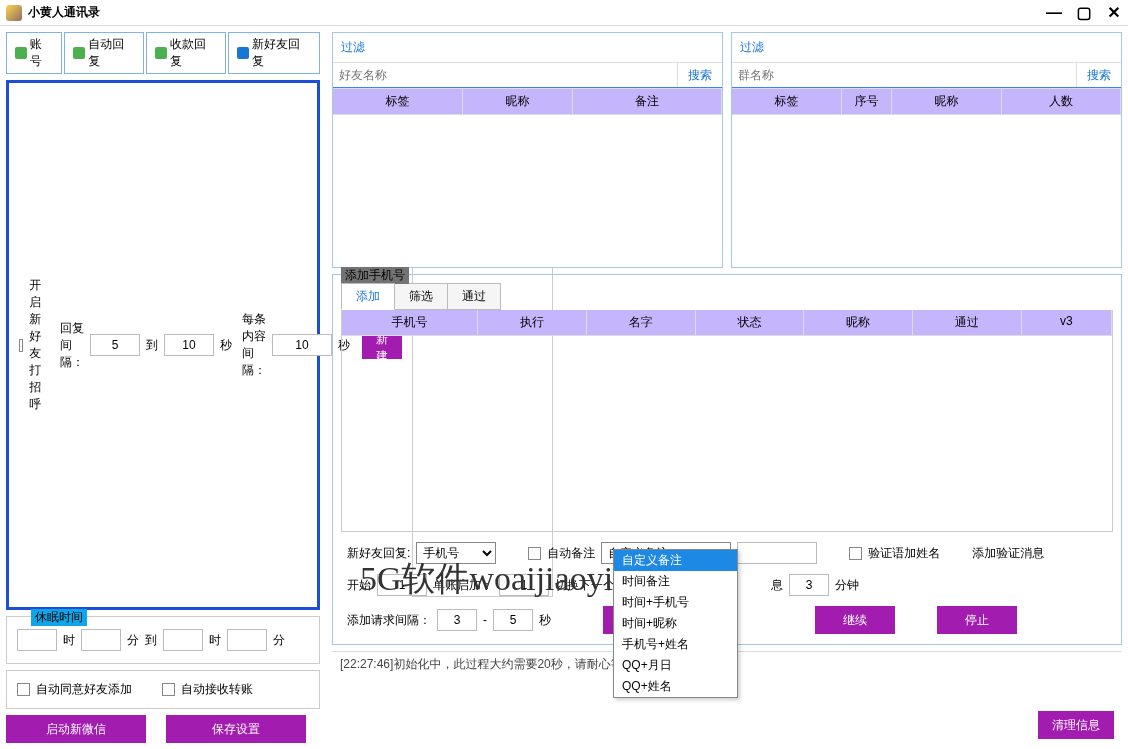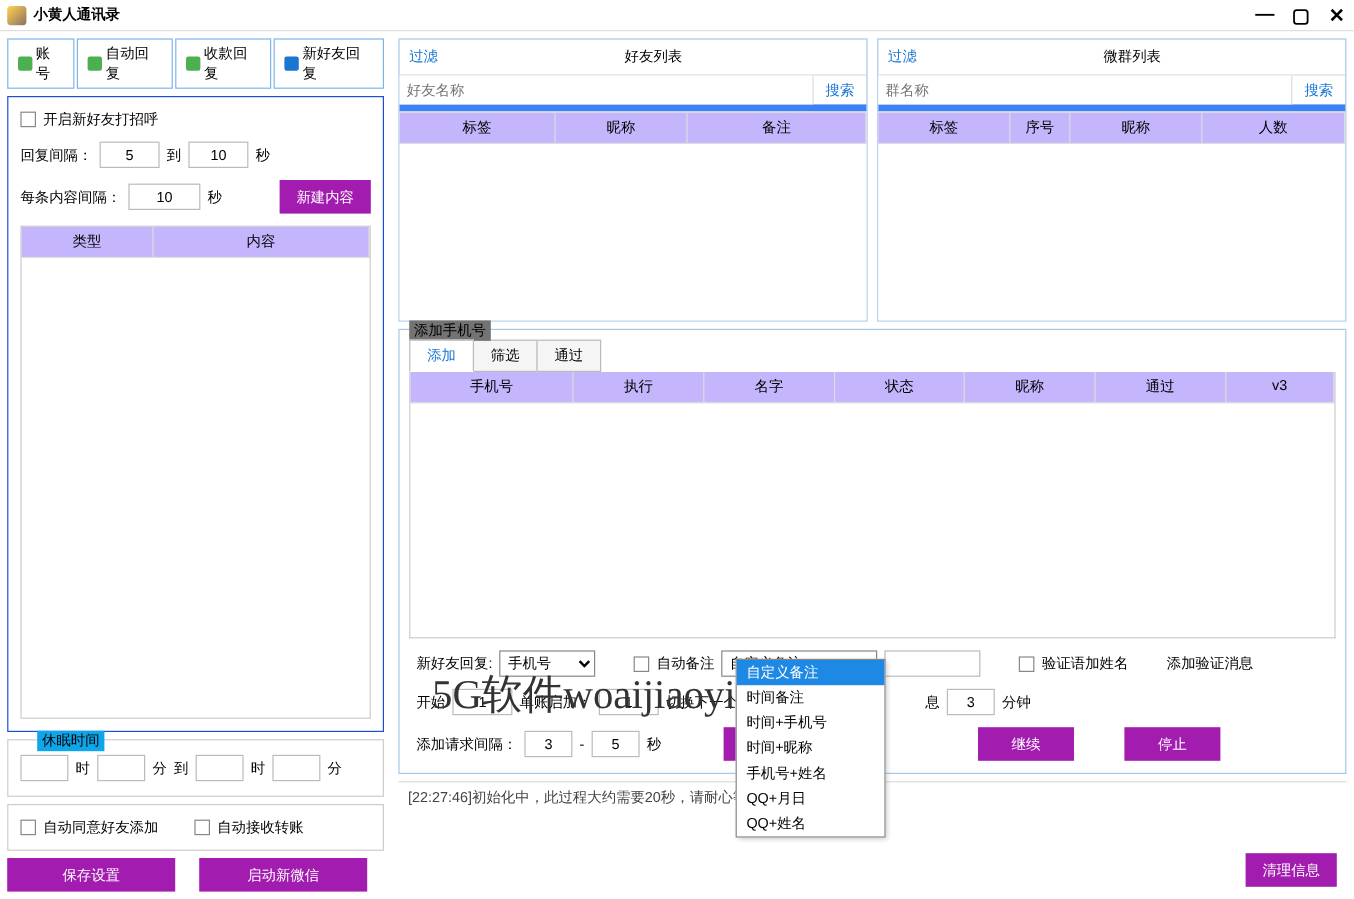--- a/index.html
+++ b/index.html
@@ -10,37 +10,37 @@
 .winbtns{margin-left:auto;display:flex;gap:14px;align-items:center}
 .winbtns span{font-size:16px;font-weight:bold;cursor:pointer;width:16px;text-align:center}
 .main{display:flex;height:723px}
 .left{width:326px;padding:6px;display:flex;flex-direction:column;gap:6px}
 .right{flex:1;padding:6px;display:flex;flex-direction:column;gap:6px}
 .tabs{display:flex;gap:2px}
 .tab{border:1px solid #7eb4ea;padding:3px 8px;background:#fff;display:flex;align-items:center;gap:3px;cursor:pointer}
 .tab.active{color:#000000}
 .tab .ti{width:12px;height:12px;background:#4caf50;border-radius:2px;display:inline-block}
 .tab.active .ti{background:#1976d2}
-.panel{border:1px solid #1d4ed8;padding:10px;display:flex;flex-direction:column;gap:10px}
+.panel{border:3px solid #1d4ed8;padding:10px;display:flex;gap:10px}
 .row{display:flex;align-items:center;gap:6px}
 .chk{width:13px;height:13px;border:1px solid #888;display:inline-block;background:#fff}
 input.txt{border:1px solid #bbb;height:22px;padding:0 4px;text-align:center;width:50px}
 input.txt.w60{width:60px}
 .btn{background:#a21caf;color:#fff;border:none;height:28px;padding:0 14px;cursor:pointer}
 .btn.wide{width:140px}
 .grid{border:1px solid #ccc;flex:1;background:#fff}
 .ghead{display:flex;background:#c4b5fd;border-bottom:1px solid #ddd}
 .ghead div{padding:4px 8px;border-right:1px solid #ddd;text-align:center}
 .gbody{display:flex;flex-direction:column}
 .toprow{display:flex;gap:8px;height:236px}
 .listbox{flex:1;border:1px solid #a6c8e8;display:flex;flex-direction:column}
 .lbhead{display:flex;align-items:center;padding:6px 8px;gap:10px}
 .lbhead .filter{color:#1976d2;cursor:pointer}
 .lbhead .titlec{flex:1;text-align:center}
-.lbsearch{display:flex;border-top:1px solid #ddd;border-bottom:6px solid #3b82f6}
+.lbsearch{display:flex;border-top:1px solid #ddd;border-bottom:1px solid #3b82f6}
 .lbsearch input{flex:1;border:none;height:24px;padding:0 6px}
 .lbsearch .sbtn{padding:0 10px;color:#1976d2;line-height:24px;cursor:pointer;border-left:1px solid #ddd}
 .addphone{border:1px solid #a6c8e8;flex:1;display:flex;flex-direction:column;position:relative}
 .addphone .legend{position:absolute;top:-8px;left:8px;background:#737373;padding:0 4px}
 .subtabs{display:flex;margin:8px 8px 0}
 .subtab{border:1px solid #bbb;padding:4px 14px;background:#f5f5f5;cursor:pointer;margin-right:-1px}
 .subtab.active{background:#fff;border-bottom-color:#fff;color:#1976d2;position:relative;z-index:1}
 .phgrid{margin:0 8px;border:1px solid #ccc;border-top:none;flex:1}
 .ctrls{padding:10px 14px;display:flex;flex-direction:column;gap:10px}
 select{border:1px solid #888;height:22px;background:#fff;padding:0 2px}
@@ -133,48 +133,46 @@
       <div class="row">
           <span class="chk"></span>
           <span>自动同意好友添加</span>
         </div>
       <div class="row">
           <span class="chk"></span>
           <span>自动接收转账</span>
         </div>
     </div>
     <div class="btnrow">
+      <button class="btn wide">启动新微信</button>
       <button class="btn wide">保存设置</button>
-      <button class="btn wide">启动新微信</button>
     </div>
   </div>
 
   <div class="right">
     <div class="toprow">
       <div class="listbox">
         <div class="lbhead">
             <span class="filter">过滤</span>
-            <span class="titlec">好友列表</span>
           </div>
         <div class="lbsearch">
             <input placeholder="好友名称" style="">
             <span class="sbtn">搜索</span>
           </div>
         <div class="grid" style="border:none;border-top:1px solid #ddd">
           <div class="ghead">
             <div style="width:130px">标签</div>
             <div style="width:110px">昵称</div>
             <div style="flex:1">备注</div>
           </div>
         </div>
       </div>
       <div class="listbox">
         <div class="lbhead">
             <span class="filter">过滤</span>
-            <span class="titlec">微群列表</span>
           </div>
         <div class="lbsearch">
             <input placeholder="群名称" style="">
             <span class="sbtn">搜索</span>
           </div>
         <div class="grid" style="border:none;border-top:1px solid #ddd">
           <div class="ghead">
             <div style="width:110px">标签</div>
             <div style="width:50px">序号</div>
             <div style="width:110px">昵称</div>

